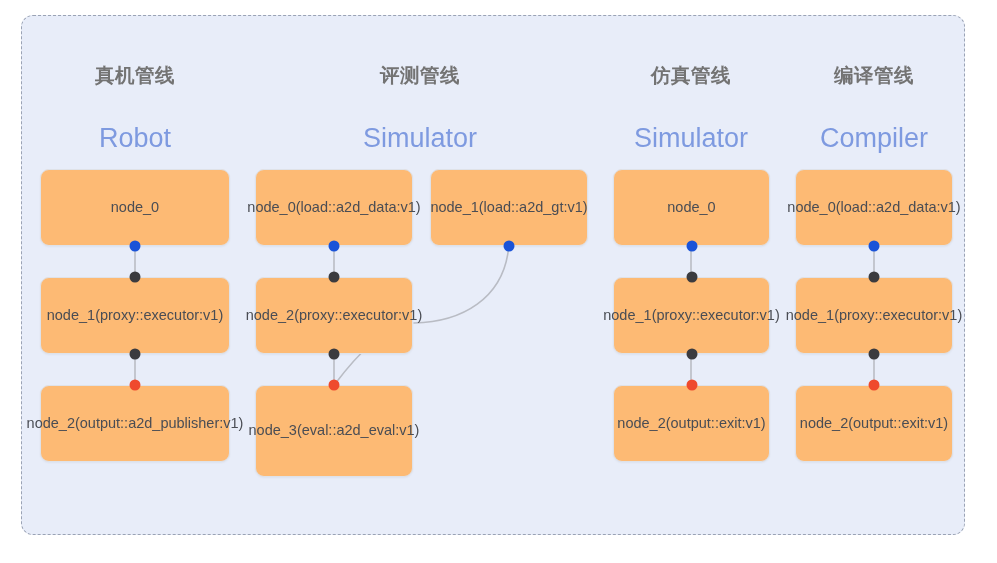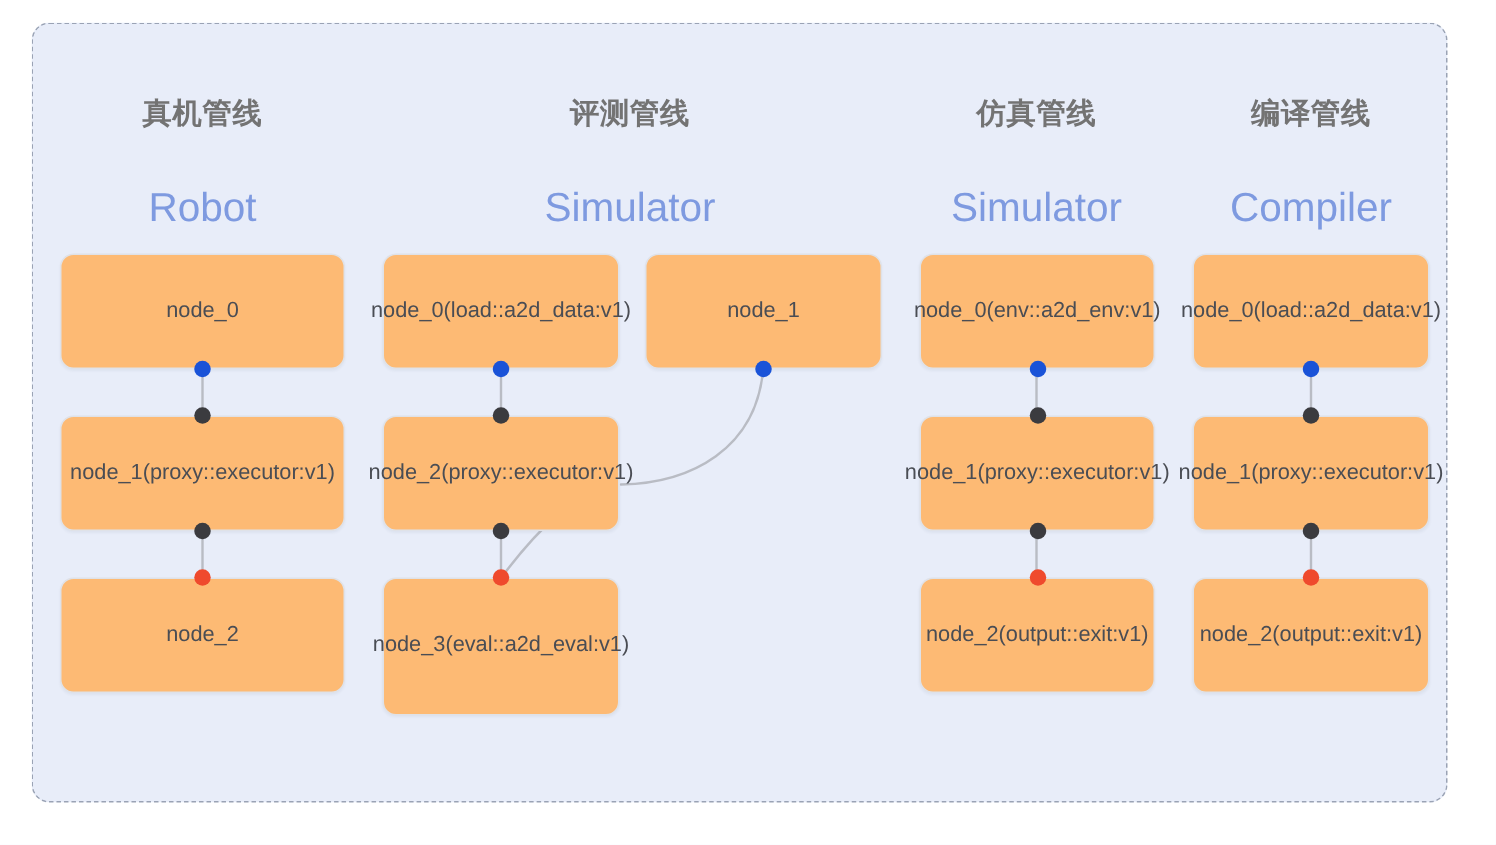--- a/index.html
+++ b/index.html
@@ -136,45 +136,46 @@
       </div>
       <div class="port port-in-blue" style="left: 135px; top: 246px;"></div>
       <div class="node" style="left: 40px; top: 277px; width: 190px; height: 77px;">
         <div class="node-id">node_1</div>
         <div class="node-type">(proxy::executor:v1)</div>
       </div>
       <div class="port port-black" style="left: 135px; top: 277px;"></div>
       <div class="port port-black" style="left: 135px; top: 354px;"></div>
       <div class="node" style="left: 40px; top: 385px; width: 190px; height: 77px;">
         <div class="node-id">node_2</div>
+        <div class="node-type">(output::a2d_publisher:v1)</div>
       </div>
       <div class="port port-red" style="left: 135px; top: 385px;"></div>
       <div class="node" style="left: 255px; top: 169px; width: 158px; height: 77px;">
         <div class="node-id">node_0</div>
         <div class="node-type">(load::a2d_data:v1)</div>
       </div>
       <div class="port port-in-blue" style="left: 334px; top: 246px;"></div>
       <div class="node" style="left: 430px; top: 169px; width: 158px; height: 77px;">
         <div class="node-id">node_1</div>
+        <div class="node-type">(load::a2d_gt:v1)</div>
       </div>
       <div class="port port-in-blue" style="left: 509px; top: 246px;"></div>
       <div class="node" style="left: 255px; top: 277px; width: 158px; height: 77px;">
         <div class="node-id">node_2</div>
         <div class="node-type">(proxy::executor:v1)</div>
       </div>
       <div class="port port-black" style="left: 334px; top: 277px;"></div>
       <div class="port port-black" style="left: 334px; top: 354px;"></div>
       <div class="node" style="left: 255px; top: 385px; width: 158px; height: 92px;">
         <div class="node-id">node_3</div>
         <div class="node-type">(eval::a2d_eval:v1)</div>
       </div>
       <div class="port port-red" style="left: 334px; top: 385px;"></div>
       <div class="node" style="left: 613px; top: 169px; width: 157px; height: 77px;">
         <div class="node-id">node_0</div>
-        <div class="node-type">(env::a2d_env:v1)</div>
       </div>
       <div class="port port-in-blue" style="left: 691.5px; top: 246px;"></div>
       <div class="node" style="left: 613px; top: 277px; width: 157px; height: 77px;">
         <div class="node-id">node_1</div>
         <div class="node-type">(proxy::executor:v1)</div>
       </div>
       <div class="port port-black" style="left: 691.5px; top: 277px;"></div>
       <div class="port port-black" style="left: 691.5px; top: 354px;"></div>
       <div class="node" style="left: 613px; top: 385px; width: 157px; height: 77px;">
         <div class="node-id">node_2</div>

